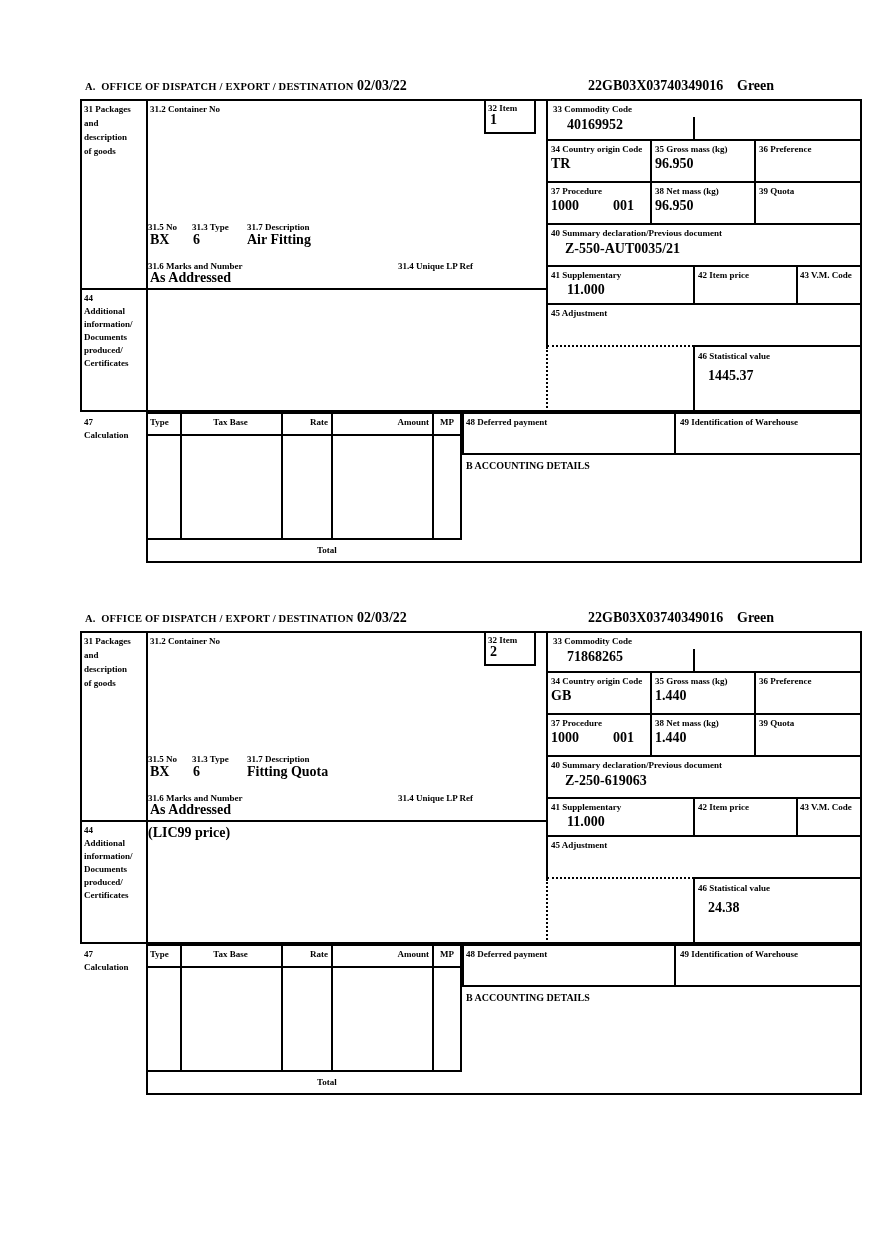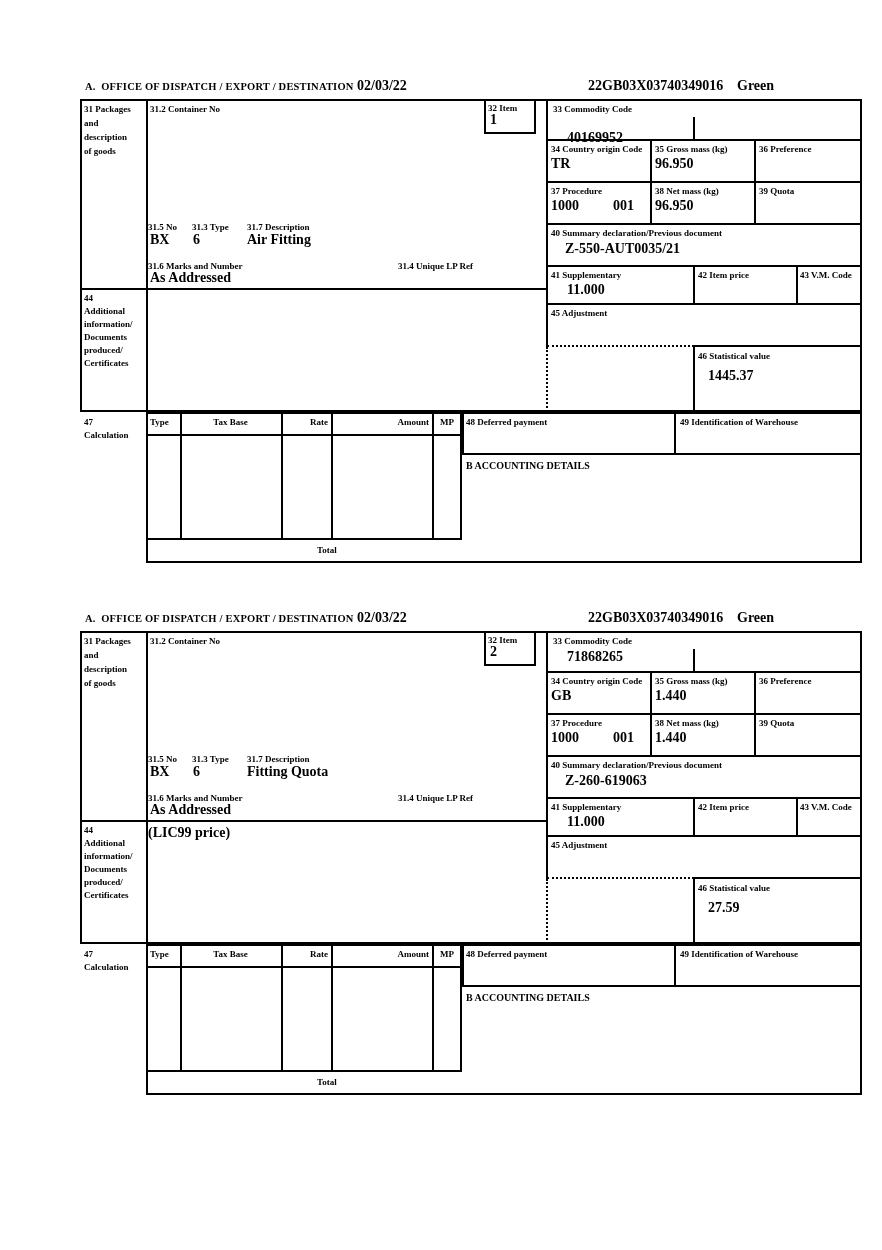--- a/index.html
+++ b/index.html
@@ -68,21 +68,21 @@
   <div class="lbl" style="left:192px;top:143px">31.3 Type</div>
   <div class="lbl" style="left:247px;top:143px">31.7 Description</div>
   <div class="val" style="left:150px;top:154px">BX</div>
   <div class="val" style="left:193px;top:154px">6</div>
   <div class="val" style="left:247px;top:154px">Air Fitting</div>
   <div class="lbl" style="left:148px;top:182px">31.6 Marks and Number</div>
   <div class="lbl" style="left:398px;top:182px">31.4 Unique LP Ref</div>
   <div class="val" style="left:150px;top:192px">As Addressed</div>
 
   <div class="lbl" style="left:553px;top:25px">33 Commodity Code</div>
-  <div class="val" style="left:567px;top:52px">40169952</div>
+  <div class="val" style="left:567px;top:39px">40169952</div>
   <div class="lbl" style="left:551px;top:65px">34 Country origin Code</div>
   <div class="val" style="left:551px;top:78px">TR</div>
   <div class="lbl" style="left:655px;top:65px">35 Gross mass (kg)</div>
   <div class="val" style="left:655px;top:78px">96.950</div>
   <div class="lbl" style="left:759px;top:65px">36 Preference</div>
   <div class="lbl" style="left:551px;top:107px">37 Procedure</div>
   <div class="val" style="left:551px;top:120px">1000</div>
   <div class="val" style="left:613px;top:120px">001</div>
   <div class="lbl" style="left:655px;top:107px">38 Net mass (kg)</div>
   <div class="val" style="left:655px;top:120px">96.950</div>
@@ -178,28 +178,28 @@
   <div class="lbl" style="left:655px;top:65px">35 Gross mass (kg)</div>
   <div class="val" style="left:655px;top:78px">1.440</div>
   <div class="lbl" style="left:759px;top:65px">36 Preference</div>
   <div class="lbl" style="left:551px;top:107px">37 Procedure</div>
   <div class="val" style="left:551px;top:120px">1000</div>
   <div class="val" style="left:613px;top:120px">001</div>
   <div class="lbl" style="left:655px;top:107px">38 Net mass (kg)</div>
   <div class="val" style="left:655px;top:120px">1.440</div>
   <div class="lbl" style="left:759px;top:107px">39 Quota</div>
   <div class="lbl" style="left:551px;top:149px">40 Summary declaration/Previous document</div>
-  <div class="val" style="left:565px;top:163px">Z-260-619063</div>
+  <div class="val" style="left:565px;top:163px">Z-250-619063</div>
   <div class="lbl" style="left:551px;top:191px">41 Supplementary</div>
   <div class="val" style="left:567px;top:204px">11.000</div>
   <div class="lbl" style="left:698px;top:191px">42 Item price</div>
   <div class="lbl" style="left:800px;top:191px">43 V.M. Code</div>
   <div class="lbl" style="left:551px;top:229px">45 Adjustment</div>
   <div class="lbl" style="left:698px;top:272px">46 Statistical value</div>
-  <div class="val" style="left:708px;top:290px">27.59</div>
+  <div class="val" style="left:708px;top:290px">24.38</div>
 
   <div class="lbl" style="left:84px;top:338px">47
 Calculation</div>
   <div class="box" style="left:146px;top:334px;width:316px;height:128px"></div>
   <div class="ln" style="left:146px;top:356px;width:316px;height:2px"></div>
   <div class="ln" style="left:180px;top:334px;width:2px;height:128px"></div>
   <div class="ln" style="left:281px;top:334px;width:2px;height:128px"></div>
   <div class="ln" style="left:331px;top:334px;width:2px;height:128px"></div>
   <div class="ln" style="left:432px;top:334px;width:2px;height:128px"></div>
   <div class="cell" style="left:150px;top:338px">Type</div>

